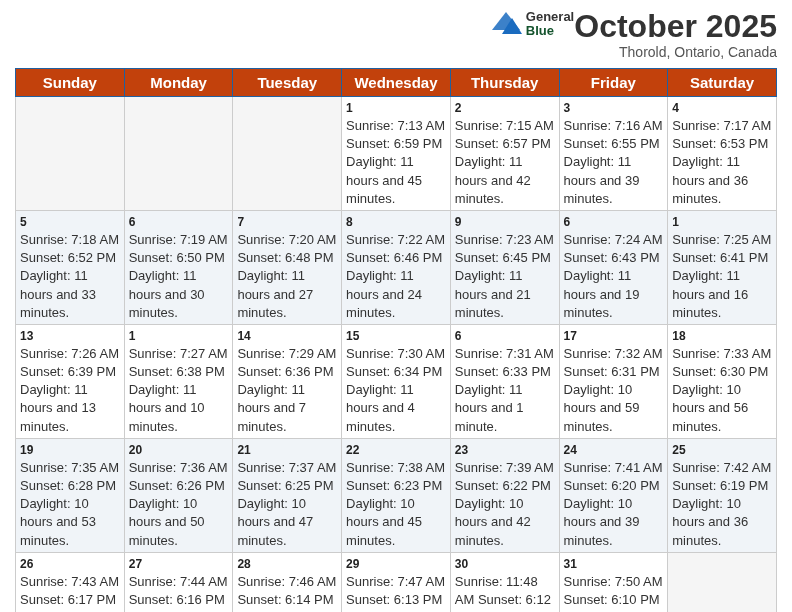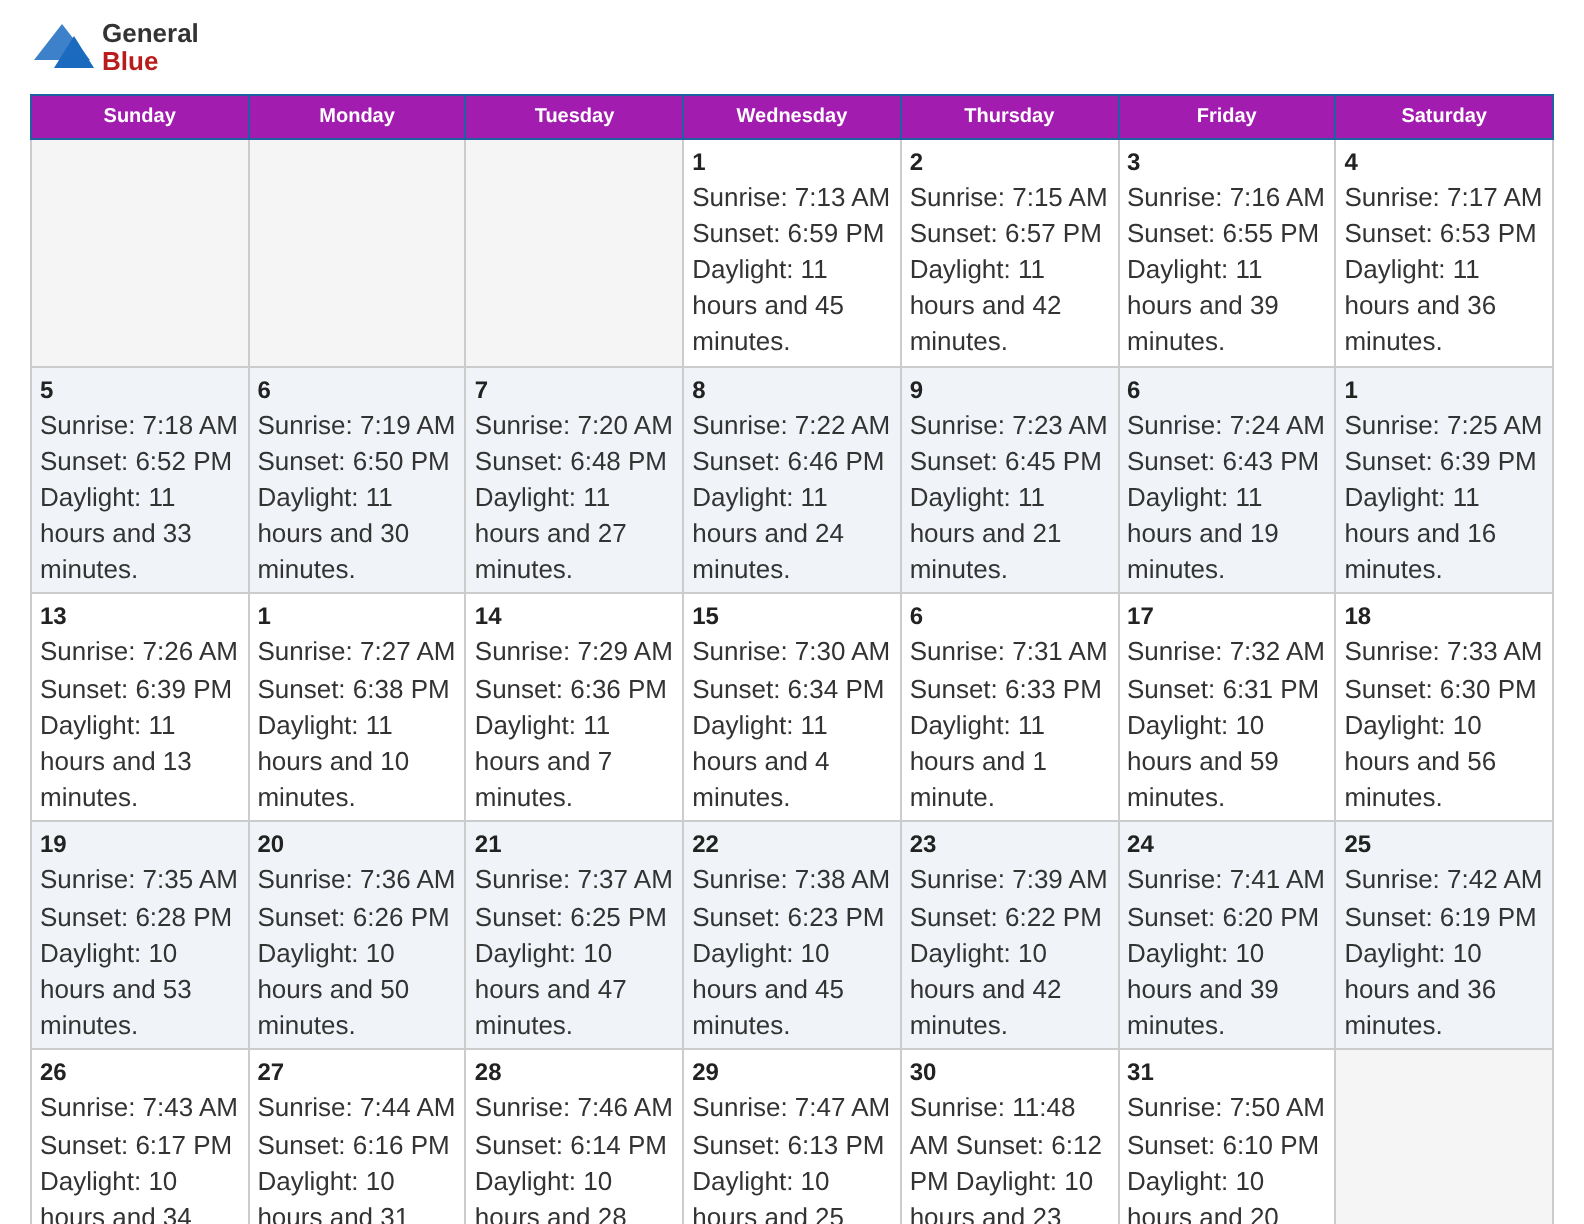--- a/index.html
+++ b/index.html
@@ -9,40 +9,41 @@
       width: 792px;
       height: 612px;
       overflow: hidden;
     }
     .page {
       width: 792px;
       height: 441px;
       padding: 10px 15px;
       display: flex;
       flex-direction: column;
+      align-items: flex-end;
     }
     .header {
       display: flex;
       justify-content: space-between;
       align-items: flex-start;
       margin-bottom: 8px;
     }
     .logo {
       display: flex;
       align-items: center;
     }
     .logo-text {
       display: flex;
       flex-direction: column;
       font-size: 13px;
       font-weight: bold;
       line-height: 1.1;
     }
     .logo-general { color: #333; }
-    .logo-blue { color: #b91c1c; }
+    .logo-blue { color: #14532d; }
     .logo-icon {
       width: 32px;
       height: 28px;
       margin-right: 4px;
     }
     .title-section {
       text-align: right;
     }
     .month-title {
       font-size: 32px;
@@ -56,23 +57,23 @@
       margin-top: 2px;
     }
     .calendar {
       flex: 1;
       border: 1px solid #ccc;
       border-collapse: collapse;
       width: 100%;
       table-layout: fixed;
     }
     .calendar th {
-      background-color: #a21caf;
+      background-color: #c2410c;
       color: #fff;
-      font-size: 10px;
+      font-size: 15px;
       font-weight: bold;
       text-align: center;
       padding: 5px 2px;
       border: 1px solid #2060a0;
     }
     .calendar td {
       border: 1px solid #ccc;
       vertical-align: top;
       padding: 4px 4px 2px 4px;
       font-size: 9px;
@@ -106,20 +107,24 @@
     <div class="logo">
       <svg class="logo-icon" viewBox="0 0 32 28">
         <polygon points="16,2 30,20 2,20" fill="#1a6bbf" opacity="0.85"></polygon>
         <polygon points="22,8 32,24 12,24" fill="#1a6bbf"></polygon>
       </svg>
       <div class="logo-text">
         <span class="logo-general">General</span>
         <span class="logo-blue">Blue</span>
       </div>
     </div>
+    <div class="title-section">
+      <div class="month-title">October 2025</div>
+      <div class="location">Thorold, Ontario, Canada</div>
+    </div>
   </div>
 
   <table class="calendar">
     <thead>
       <tr>
       <th>Sunday</th>
           <th>Monday</th>
           <th>Tuesday</th>
           <th>Wednesday</th>
           <th>Thursday</th>
@@ -190,21 +195,21 @@
           </td>
           <td>
             <div class="day-number">6</div>
             <div class="day-info">Sunrise: 7:24 AM
 Sunset: 6:43 PM
 Daylight: 11 hours and 19 minutes.</div>
           </td>
           <td>
             <div class="day-number">1</div>
             <div class="day-info">Sunrise: 7:25 AM
-Sunset: 6:39 PM
+Sunset: 6:41 PM
 Daylight: 11 hours and 16 minutes.</div>
           </td>
         </tr>
         <tr>
           <td>
             <div class="day-number">13</div>
             <div class="day-info">Sunrise: 7:26 AM
 Sunset: 6:39 PM
 Daylight: 11 hours and 13 minutes.</div>
           </td>

